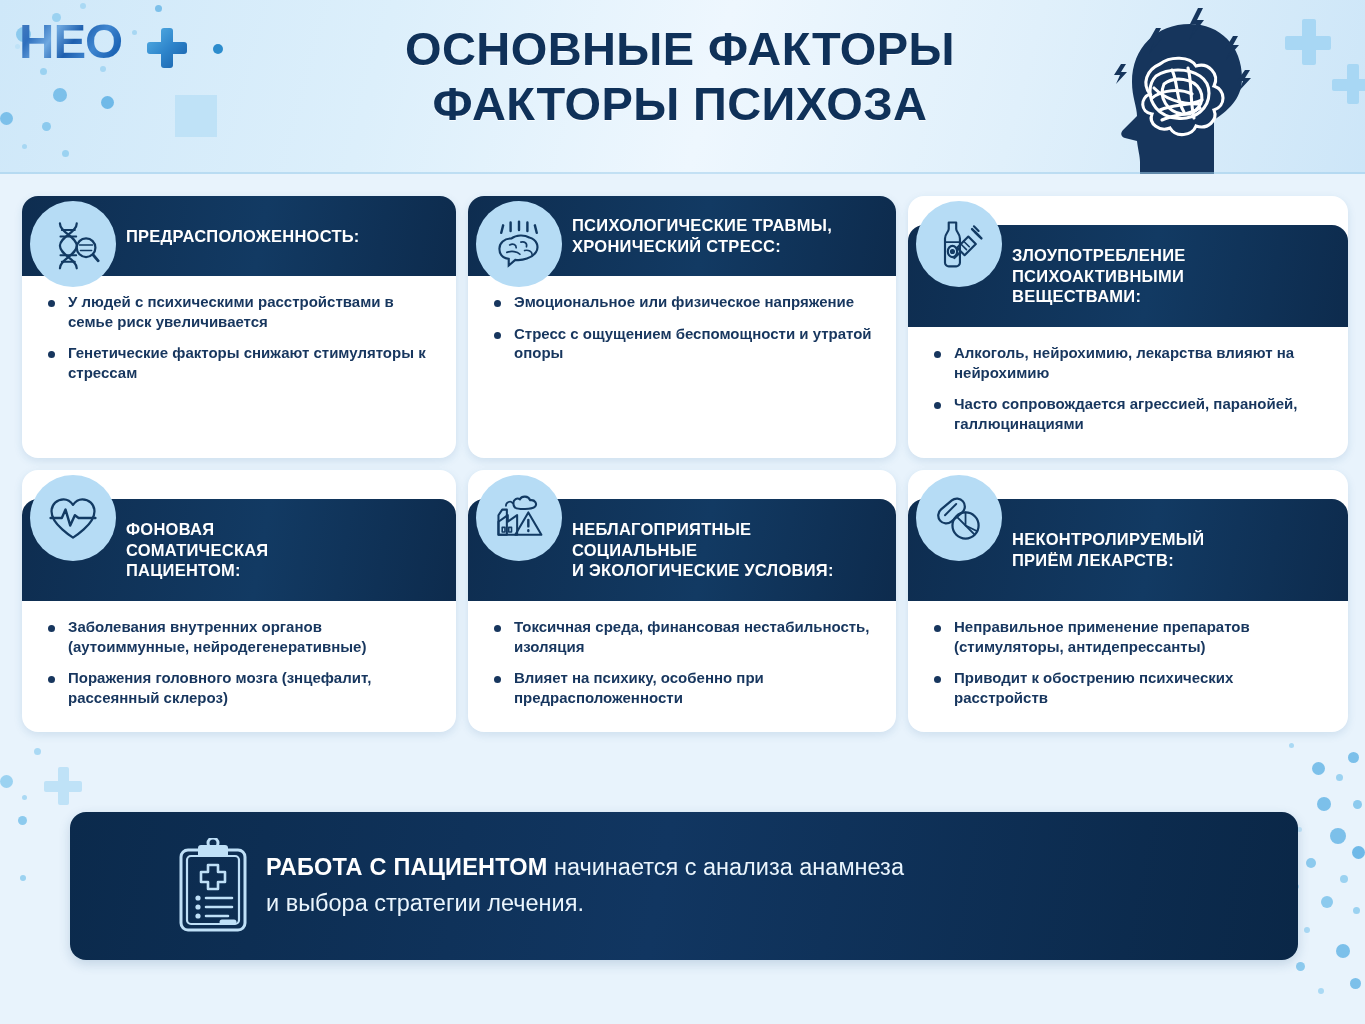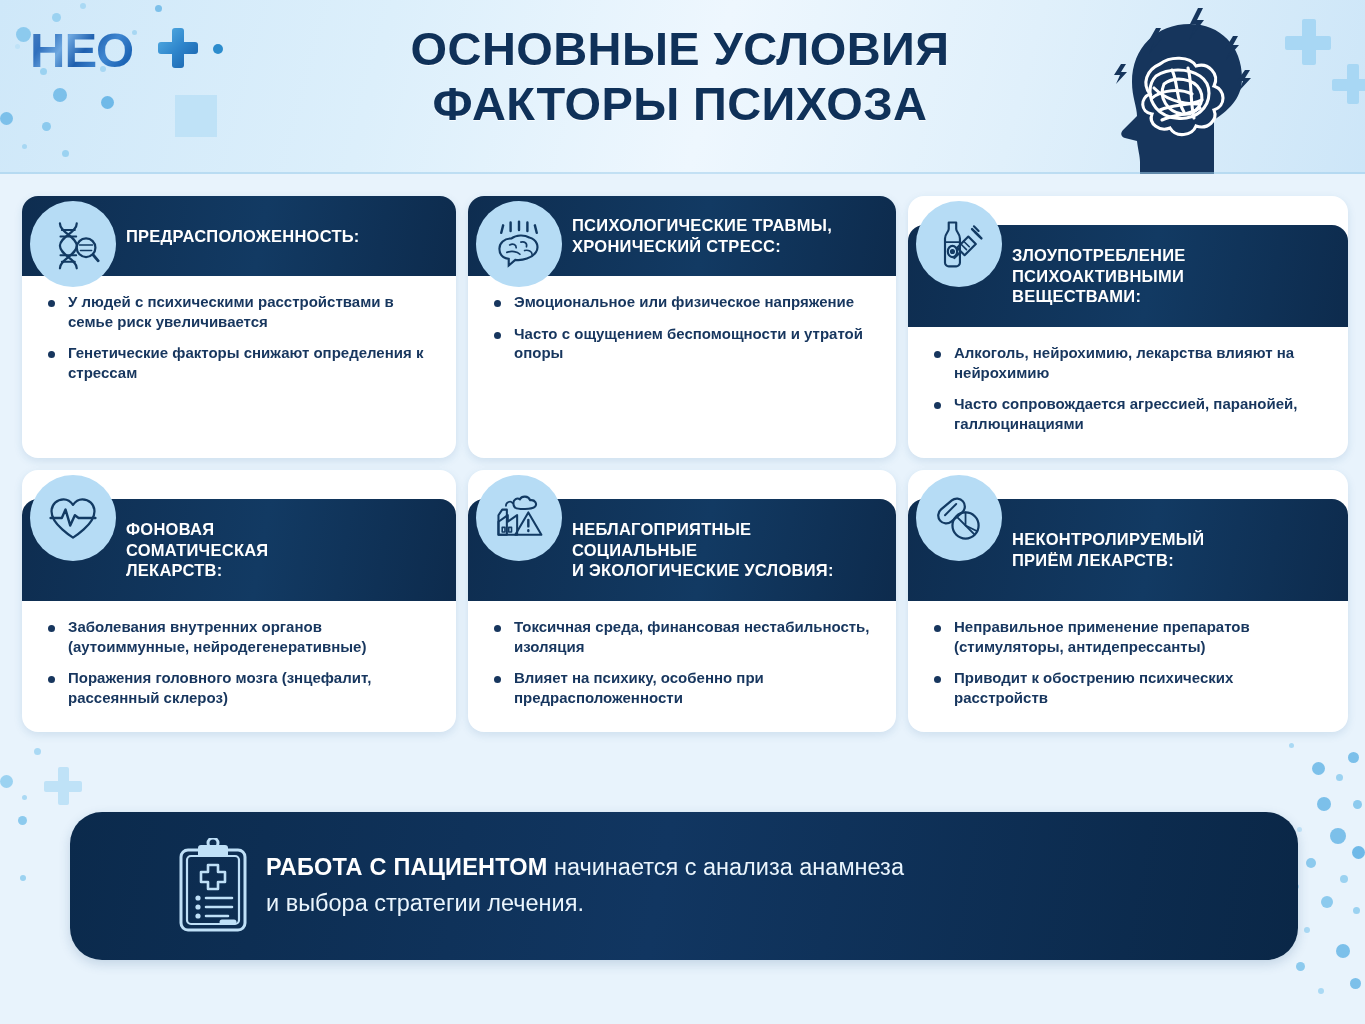--- a/index.html
+++ b/index.html
@@ -31,24 +31,24 @@
   .header-divider {
     position: absolute;
     left: 0; top: 172px;
     width: 1365px; height: 2px;
     background: rgba(160,205,235,.55);
   }
 
   
   .logo {
     position: absolute;
-    left: 30px; top: 17px;
+    left: 19px; top: 17px;
     width: 170px; height: 58px;
     display: flex;
-    align-items: flex-end;
+    align-items: flex-start;
   }
   .logo-text {
     font-size: 49px;
     font-weight: 800;
     letter-spacing: -1px;
     line-height: 1;
     background: linear-gradient(125deg, #4a7fc1 0%, #2f6fbd 18%, #6ea8e0 34%, #1e5fae 52%, #3f86d0 70%, #1c64b5 88%, #5ea3dd 100%);
     -webkit-background-clip: text;
     background-clip: text;
     color: transparent;
@@ -167,21 +167,21 @@
     border-radius: 50%;
     background: #17365e;
   }
 
   
   .footer {
     position: absolute;
     left: 70px; top: 812px;
     width: 1228px; height: 148px;
     background: linear-gradient(100deg, #0b2a4c 0%, #113661 48%, #0a2747 100%);
-    border-radius: 32px;
+    border-radius: 16px;
     box-shadow: 0 4px 12px rgba(20,70,120,.18);
     display: flex;
     align-items: center;
     padding-left: 110px;
   }
   .footer-icon {
     position: absolute;
     left: 106px; top: 26px;
     width: 74px; height: 96px;
   }
@@ -220,21 +220,21 @@
       <i style="position:absolute;left:15px;top:0;width:12px;height:42px;background:#bfe2f7;border-radius:2px;display:block;"></i>
       <i style="position:absolute;left:0;top:15px;width:42px;height:12px;background:#bfe2f7;border-radius:2px;display:block;"></i>
     </span>
 
     <div class="logo">
       <span class="logo-text">НЕО</span>
       <span class="logo-plus"></span>
     </div>
 
     <div class="title">
-      <div>ОСНОВНЫЕ УСЛОВИЯ</div>
+      <div>ОСНОВНЫЕ ФАКТОРЫ</div>
       <div>ФАКТОРЫ ПСИХОЗА</div>
     </div>
 
     <div class="head-art">
       <svg viewBox="0 0 200 172" width="200" height="172" aria-hidden="true">
 
         <path d="M100 22 C66 22 42 46 42 80 C42 95 47 105 47 114 L33 128 C30 131 31 135 35 136 L47 139 C48 148 50 154 50 160 L50 172 L124 172 L124 118 C142 106 152 94 152 76 C152 44 130 22 100 22 Z" fill="#16355c"></path>
 
         <g stroke="#ffffff" stroke-width="3.1" fill="none" stroke-linecap="round">
           <path d="M70 62 C56 68 52 82 60 92 C50 96 50 110 62 112 C58 122 70 130 80 126 C86 136 102 134 106 124 C118 128 128 118 124 108 C136 104 136 88 124 84 C130 72 118 60 106 64 C100 54 80 54 70 62 Z"></path>
@@ -313,21 +313,21 @@
           <path d="M51.5 41.5 L57 48" stroke-width="3"></path>
           <path d="M37 31 H51 M38 37 H50" stroke-width="1.6"></path>
         </svg>
       </div>
       <div class="card-bar">
         <div class="card-title">ПРЕДРАСПОЛОЖЕННОСТЬ:</div>
       </div>
       <div class="card-body">
         <ul class="bullet-list">
           <li>У людей с психическими расстройствами в семье риск увеличивается</li>
-          <li>Генетические факторы снижают определения к стрессам</li>
+          <li>Генетические факторы снижают стимуляторы к стрессам</li>
         </ul>
       </div>
     </div>
 
     <div class="card">
       <div class="card-icon">
         <svg viewBox="0 0 60 60" width="56" height="56" fill="none" stroke="#123a63" stroke-width="2.3" stroke-linecap="round">
           <path d="M13 10 L11 18 M21 7 L21 16 M30 6 L30 15 M39 7 L39 16 M47 10 L49 18" stroke-width="2.6"></path>
           <path d="M22 24 C14 24 9 29 9 35 C9 41 13 45 19 46 L19 53 L26 47 C34 48 44 45 48 39 C52 33 49 25 41 23 C36 20 27 20 22 24 Z"></path>
           <path d="M20 31 C24 29 27 31 27 34" stroke-width="1.8"></path>
@@ -336,21 +336,21 @@
           <path d="M36 37 C40 36 44 38 44 41" stroke-width="1.8"></path>
         </svg>
       </div>
       <div class="card-bar">
         <div class="card-title">ПСИХОЛОГИЧЕСКИЕ ТРАВМЫ,
 ХРОНИЧЕСКИЙ СТРЕСС:</div>
       </div>
       <div class="card-body">
         <ul class="bullet-list">
           <li>Эмоциональное или физическое напряжение</li>
-          <li>Часто с ощущением беспомощности и утратой опоры</li>
+          <li>Стресс с ощущением беспомощности и утратой опоры</li>
         </ul>
       </div>
     </div>
 
     <div class="card">
       <div class="card-icon">
         <svg viewBox="0 0 60 60" width="56" height="56" fill="none" stroke="#123a63" stroke-width="2.3" stroke-linecap="round" stroke-linejoin="round">
           <path d="M19 7 H27 V14 C27 17 31 19 31 24 V50 C31 52 29 54 27 54 H19 C17 54 15 52 15 50 V24 C15 19 19 17 19 14 Z"></path>
           <path d="M15 28 H31" stroke-width="2"></path>
           <ellipse cx="23" cy="38" rx="5" ry="6"></ellipse>
@@ -378,21 +378,21 @@
     <div class="card">
       <div class="card-icon">
         <svg viewBox="0 0 60 60" width="56" height="56" fill="none" stroke="#123a63" stroke-width="2.4" stroke-linecap="round" stroke-linejoin="round">
           <path d="M30 51 C30 51 7 37 7 23 C7 15 13 10 20 10 C25 10 28 13 30 16 C32 13 35 10 40 10 C47 10 53 15 53 23 C53 37 30 51 30 51 Z"></path>
           <path d="M6 30 H18 L22 21 L27 38 L32 27 L36 30 H54" stroke-width="2.6" fill="none"></path>
         </svg>
       </div>
       <div class="card-bar tall">
         <div class="card-title">ФОНОВАЯ
 СОМАТИЧЕСКАЯ
-ЛЕКАРСТВ:</div>
+ПАЦИЕНТОМ:</div>
       </div>
       <div class="card-body">
         <ul class="bullet-list">
           <li>Заболевания внутренних органов (аутоиммунные, нейродегенеративные)</li>
           <li>Поражения головного мозга (знцефалит, рассеянный склероз)</li>
         </ul>
       </div>
     </div>
 
     <div class="card">

